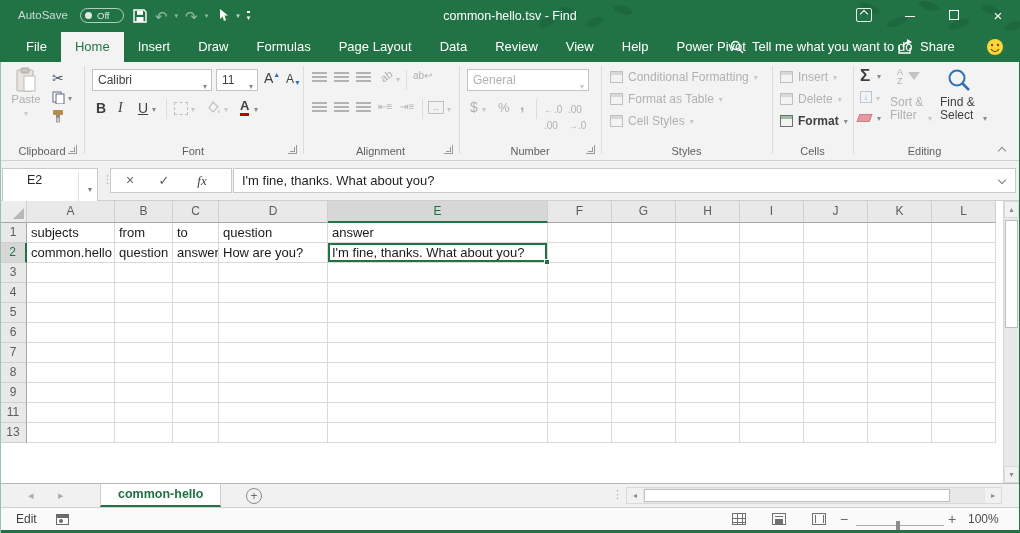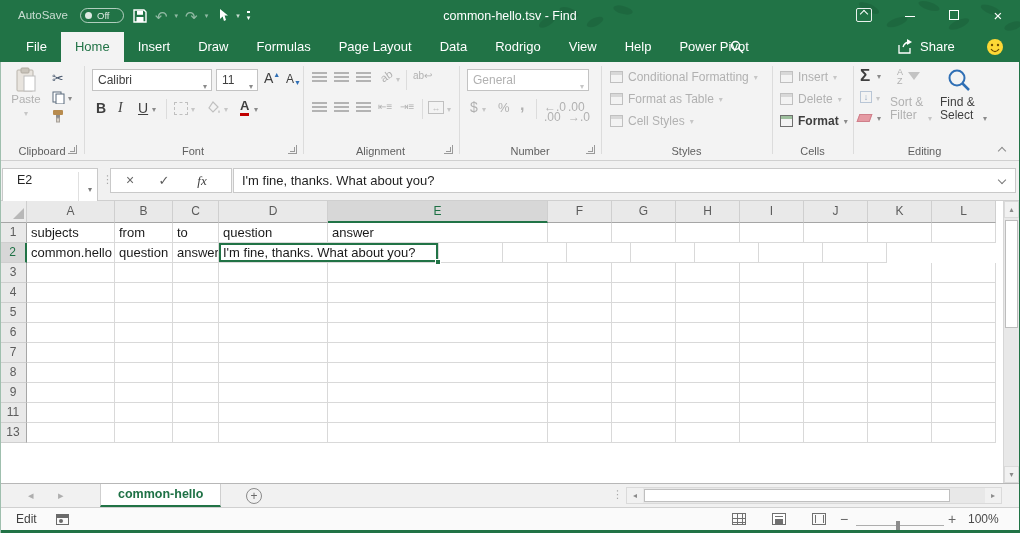--- a/index.html
+++ b/index.html
@@ -54,28 +54,28 @@
   .vdiv{position:absolute;width:1px;height:20px;background:#dcdcdc;}
   .bigbtn{position:absolute;text-align:center;}
   .icbox{display:inline-block;width:13px;height:12px;border:1px solid #c0c0c0;background:
          linear-gradient(#d8d8d8 0 0) top/100% 3px no-repeat;}
   .icbox.dark{border-color:#6f6f6f;background:linear-gradient(#9dbf9d 0 0) top/100% 3px no-repeat;}
   .styles-row,.cells-row{position:absolute;left:610px;display:flex;align-items:center;gap:5px;white-space:nowrap;}
   .cells-row{left:780px;}
   .eraser{display:inline-block;width:13px;height:8px;background:#e59aa3;border:1px solid #cf7f8a;transform:skewX(-20deg);}
   .fillico{display:inline-block;width:12px;height:12px;border:1px solid #b9c6d6;color:#8fa3bd;font-size:9px;line-height:11px;text-align:center;}
   .twoline{display:inline-block;width:52px;line-height:13px;font-size:12px;}
-  .dec-ico{display:inline-block;width:20px;font-size:12px;line-height:10px;color:#b1b1b1;white-space:pre-line;}
+  .dec-ico{display:inline-block;width:20px;font-size:10px;line-height:16px;color:#b1b1b1;white-space:pre-line;}
   .collapse{position:absolute;left:999px;top:84px;width:8px;height:8px;}
   .collapse span{position:absolute;left:0;top:2px;width:6px;height:6px;border-left:1.5px solid #8a8a8a;border-top:1.5px solid #8a8a8a;transform:rotate(45deg);}
 
   
   .frow{position:absolute;left:0;top:161px;width:1020px;height:40px;background:#f1f1f1;border-bottom:1px solid #cfcfcf;}
   .namebox{position:absolute;left:2px;top:7px;width:96px;height:39px;background:#fff;border:1px solid #c9c9c9;
-           font-size:12.5px;line-height:23px;padding-left:14px;color:#262626;}
+           font-size:12.5px;line-height:23px;padding-left:24px;color:#262626;}
   .namebox .car{position:absolute;right:5px;top:9px;color:#7a7a7a;}
   .namebox .nb-sep{position:absolute;right:18px;top:3px;bottom:3px;width:1px;background:#e0e0e0;}
   .fdots{position:absolute;left:102px;top:12px;color:#a9a9a9;font-size:11px;letter-spacing:0;}
   .fbtns{position:absolute;left:110px;top:7px;width:122px;height:25px;background:#fff;border:1px solid #c9c9c9;}
   .fbtn{position:absolute;top:0;height:23px;line-height:23px;text-align:center;width:30px;}
   .finput{position:absolute;left:233px;top:7px;right:4px;height:25px;background:#fff;border:1px solid #c9c9c9;
           font-size:13px;line-height:23px;padding-left:8px;color:#1f1f1f;}
   .fexpand{position:absolute;right:8px;top:8px;width:8px;height:8px;}
   .fexpand span{position:absolute;left:0;top:0;width:6px;height:6px;border-right:1.5px solid #7a7a7a;border-bottom:1.5px solid #7a7a7a;transform:rotate(45deg);}
 
@@ -192,29 +192,30 @@
 
   <div class="menurow">
     <div class="rtabs">
         <div class="rtab">File</div>
         <div class="rtab active">Home</div>
         <div class="rtab">Insert</div>
         <div class="rtab">Draw</div>
         <div class="rtab">Formulas</div>
         <div class="rtab">Page Layout</div>
         <div class="rtab">Data</div>
-        <div class="rtab">Rodrigo</div>
+        <div class="rtab">Review</div>
         <div class="rtab">View</div>
         <div class="rtab">Help</div>
         <div class="rtab">Power Pivot</div>
       </div>
     <svg class="tellme-icon" width="14" height="14" viewBox="0 0 14 14">
       <circle cx="5.5" cy="5.5" r="4" fill="none" stroke="#fff" stroke-width="1.4"></circle>
         <line x1="8.6" y1="8.6" x2="13" y2="13" stroke="#fff" stroke-width="1.4"></line>
     </svg>
+    <span class="tellme">Tell me what you want to do</span>
     <svg class="share-icon" width="17" height="16" viewBox="0 0 17 16">
       <path d="M2 6v8h11V9" fill="none" stroke="#fff" stroke-width="1.3"></path>
         <path d="M6 8c1-3 3-5 7-5" fill="none" stroke="#fff" stroke-width="1.3"></path>
         <path d="M10 0l5 3-5 3z" fill="#fff"></path>
     </svg>
     <span class="share">Share</span>
     <svg class="smiley" width="18" height="18" viewBox="0 0 18 18">
       <circle cx="9" cy="9" r="8" fill="#fdd835"></circle>
         <circle cx="6" cy="7" r="1.2" fill="#6d4c00"></circle>
         <circle cx="12" cy="7" r="1.2" fill="#6d4c00"></circle>
@@ -420,20 +421,21 @@
         <div class="gc" style="width: 64px;"></div>
         <div class="gc" style="width: 64px;"></div>
         <div class="gc" style="width: 64px;"></div>
         <div class="gc" style="width: 64px;"></div>
       </div>
       <div class="g-row">
         <div class="rh sel" style="width: 27px;">2</div>
         <div class="gc" style="width: 88px;">common.hello</div>
         <div class="gc" style="width: 58px;">question</div>
         <div class="gc" style="width: 46px;">answer</div>
+        <div class="gc" style="width: 109px;">How are you?</div>
         <div class="gc active" style="width: 220px;">I'm fine, thanks. What about you?<span class="fill-handle"></span></div>
         <div class="gc" style="width: 64px;"></div>
         <div class="gc" style="width: 64px;"></div>
         <div class="gc" style="width: 64px;"></div>
         <div class="gc" style="width: 64px;"></div>
         <div class="gc" style="width: 64px;"></div>
         <div class="gc" style="width: 64px;"></div>
         <div class="gc" style="width: 64px;"></div>
       </div>
       <div class="g-row">

